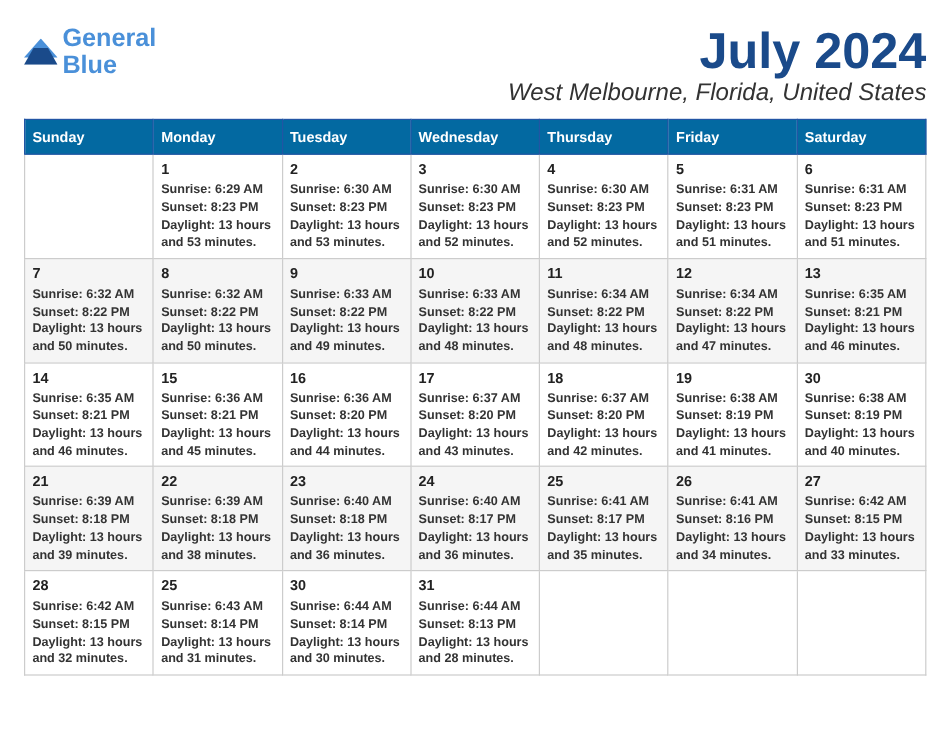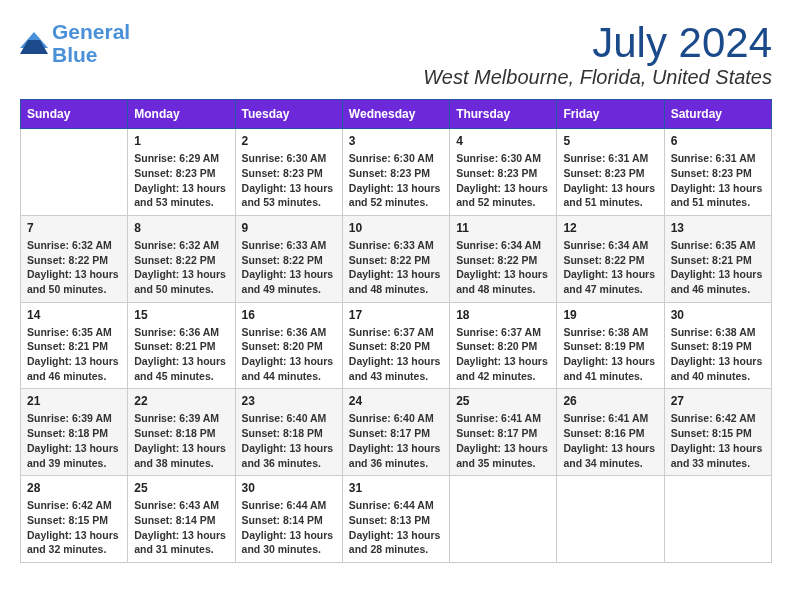--- a/index.html
+++ b/index.html
@@ -32,36 +32,36 @@
     }
     .logo-icon {
       width: 28px;
       height: 22px;
     }
     .title-block {
       text-align: right;
     }
     .month-title {
       font-size: 42px;
-      font-weight: normal;
+      font-weight: bold;
       color: #1a4a8a;
       line-height: 1.1;
     }
     .location-title {
       font-size: 20px;
       color: #333;
       font-style: italic;
     }
     table {
       width: 100%;
       border-collapse: collapse;
       font-size: 11px;
     }
     thead tr th {
-      background-color: #6d28d9;
+      background-color: #0369a1;
       color: #fff;
       padding: 7px 6px;
       text-align: left;
       font-size: 12px;
       font-weight: bold;
       border: 1px solid #2255a4;
     }
     tbody tr td {
       border: 1px solid #ccc;
       vertical-align: top;

